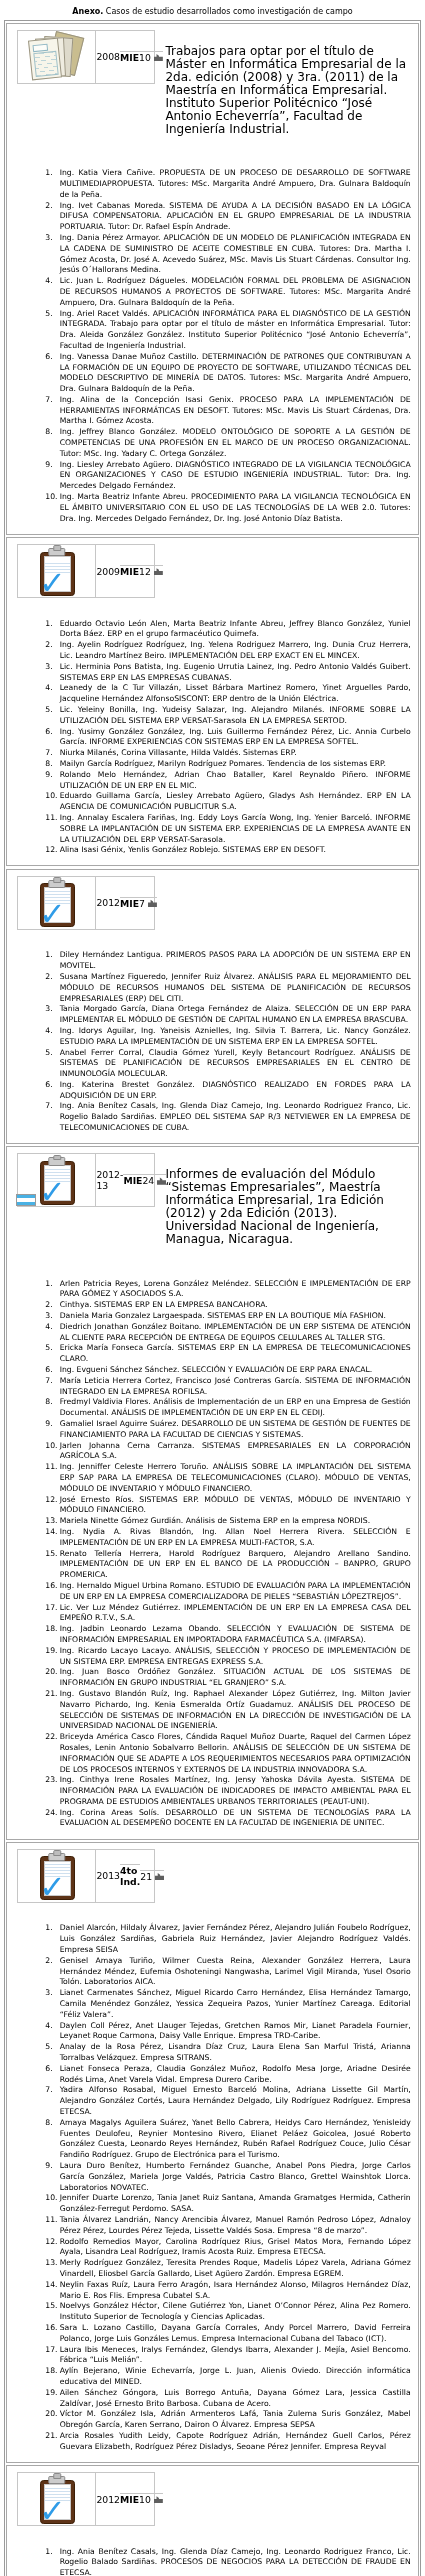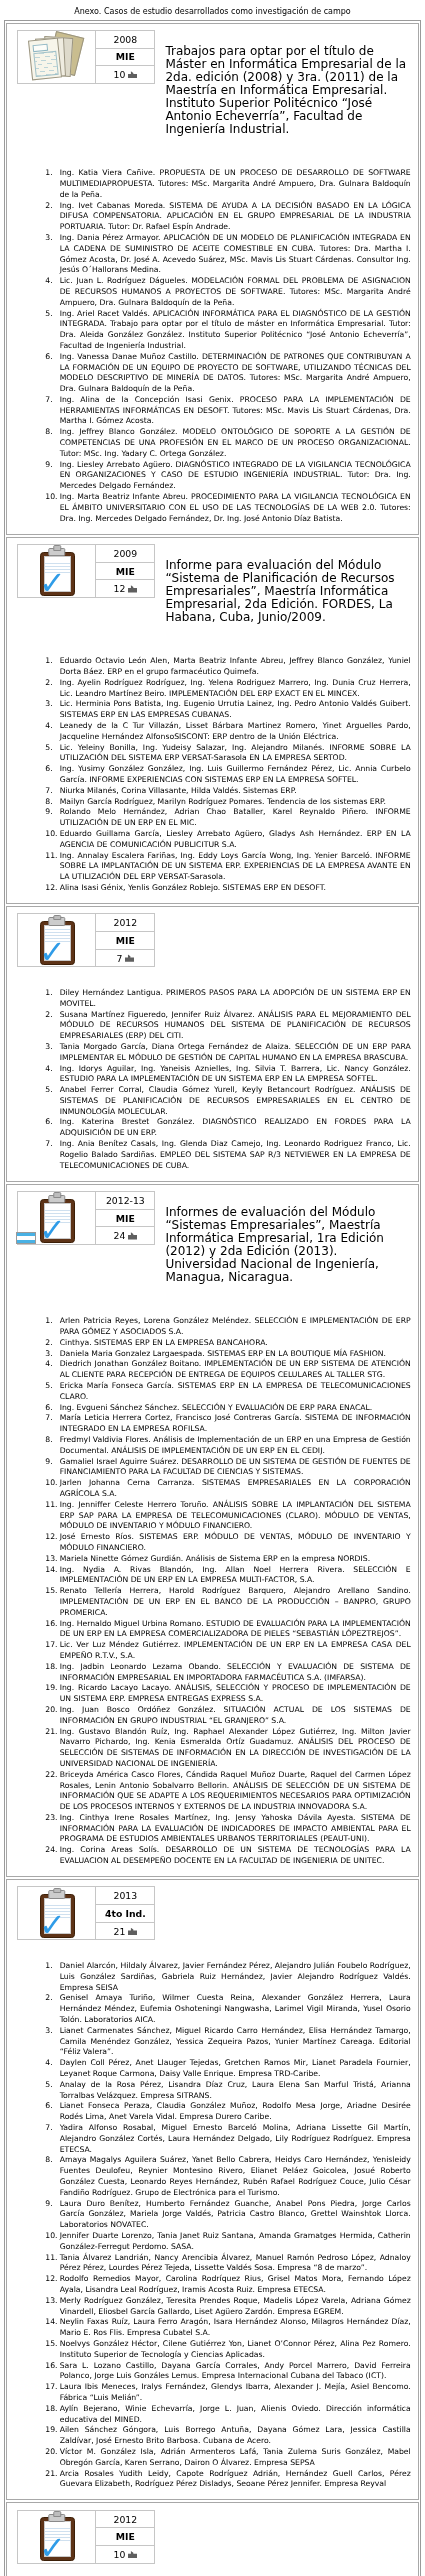--- a/index.html
+++ b/index.html
@@ -1,32 +1,32 @@
 <!DOCTYPE html>
 <html style="font-size:8.2px"><head>
 <meta charset="utf-8">
 <style>
   html,body { margin:0; padding:0; background:#ffffff; }
   body { width:425px; font-family:"DejaVu Sans","Liberation Sans",sans-serif; color:#000; }
 
   .doc-title { text-align:center; font-size:8px; padding:7.2px 0 4.1px 0; }
-  .doc-title b { font-weight:normal; }
+  .doc-title b { font-weight:bold; }
 
   .outer { margin:0 3.6px 9.3px 3.6px; border:1px solid #9a9a9a; background:#fff; }
   .box-header { font-size:8px; padding:2.6px 6.2px 3.1px 12.4px; border-bottom:1px solid #9a9a9a; }
 
   .sections { padding:1.5px; display:flex; flex-direction:column; gap:2.1px; }
   section.case { border:0.5px solid #a8a8a8; padding:6.2px 6.2px 9.3px 7.2px; background:#fff; }
 
   .head { display:flex; align-items:flex-start; }
 
   
   .badge { display:flex; border:0.5px solid #c6c6c6; margin-left:3.1px; flex:0 0 auto; }
   .badge-art { width:77px; height:52px; position:relative; display:flex; align-items:center; justify-content:center; background:#fff; }
-  .badge-meta { width:58px; display:flex; flex-direction:column; border-left:0.5px solid #c6c6c6; }
+  .badge-meta { width:58px; display:flex; flex-direction:row; border-left:0.5px solid #c6c6c6;align-items:center; }
   .badge-meta .cell { flex:1; display:flex; align-items:center; justify-content:center; font-size:9.3px; gap:2.6px; }
   .badge-meta .cell + .cell { border-top:0.5px solid #c6c6c6; }
   .badge-program { font-weight:bold; font-size:10.3px; }
 
   
   .icon-documents { position:relative; width:62px; height:47px; display:none; }
   .art-documents .icon-documents { display:block; }
   .icon-documents .sheet { position:absolute; border:0.5px solid #9a9480; }
   .icon-documents .s1 { width:27px; height:37px; left:25px; top:1px; background:#c9bd8f; transform:rotate(14deg); }
   .icon-documents .s2 { width:27px; height:37px; left:17.5px; top:3.1px; background:#dedacb; transform:rotate(4deg); }
@@ -123,21 +123,20 @@
         </div>
         <div class="badge-meta">
           <div class="cell badge-year">2009</div>
           <div class="cell badge-program">MIE</div>
           <div class="cell badge-counts">
             <span>12</span>
                   <span class="factory"></span>
           </div>
         </div>
       </div>
-      <p class="desc">Informe para evaluación del Módulo “Sistema de Planificación de Recursos Empresariales”, Maestría Informática Empresarial, 2da Edición. FORDES, La Habana, Cuba, Junio/2009.</p>
     </div>
     <ol class="works">
             <li>Eduardo Octavio León Alen, Marta Beatriz Infante Abreu, Jeffrey Blanco González, Yuniel Dorta Báez. ERP en el grupo farmacéutico Quimefa.</li>
             <li>Ing. Ayelin Rodríguez Rodríguez, Ing. Yelena Rodriguez Marrero, Ing. Dunia Cruz Herrera, Lic. Leandro Martínez Beiro. IMPLEMENTACIÓN DEL ERP EXACT EN EL MINCEX.</li>
             <li>Lic. Herminia Pons Batista, Ing. Eugenio Urrutia Lainez, Ing. Pedro Antonio Valdés Guibert. SISTEMAS ERP EN LAS EMPRESAS CUBANAS.</li>
             <li>Leanedy de la C Tur Villazán, Lisset Bárbara Martinez Romero, Yinet Arguelles Pardo, Jacqueline Hernández AlfonsoSISCONT: ERP dentro de la Unión Eléctrica.</li>
             <li>Lic. Yeleiny Bonilla, Ing. Yudeisy Salazar, Ing. Alejandro Milanés. INFORME SOBRE LA UTILIZACIÓN DEL SISTEMA ERP VERSAT-Sarasola  EN LA EMPRESA SERTOD.</li>
             <li>Ing. Yusimy González González, Ing. Luis Guillermo Fernández Pérez, Lic. Annia Curbelo García. INFORME EXPERIENCIAS CON SISTEMAS ERP EN LA EMPRESA SOFTEL.</li>
             <li>Niurka Milanés, Corina Villasante, Hilda Valdés. Sistemas ERP.</li>
             <li>Mailyn García Rodríguez, Marilyn Rodríguez Pomares. Tendencia de los sistemas ERP.</li>

